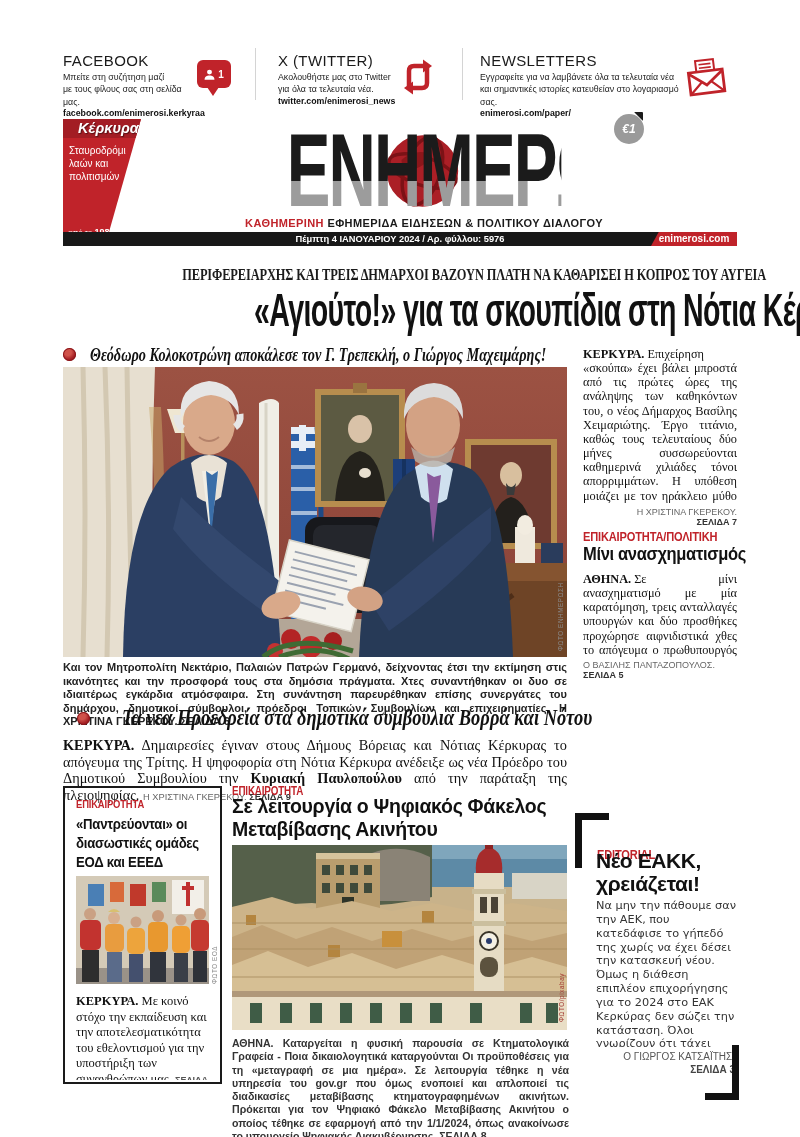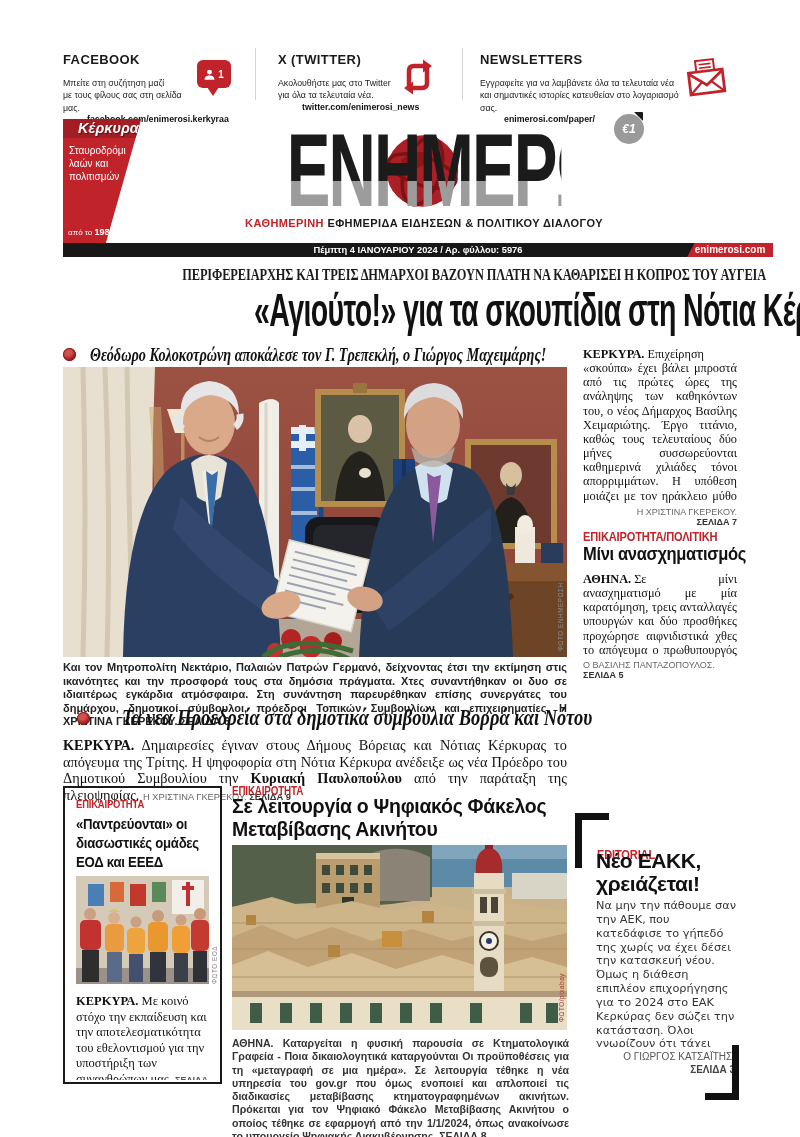--- a/index.html
+++ b/index.html
@@ -2,23 +2,23 @@
 <html><head>
 <meta charset="utf-8">
 <title>Enimerosi front page</title>
 <style>
   html,body{margin:0;padding:0;background:#e9e9e9;}
   .page{position:relative;width:800px;height:1137px;background:#fff;margin:0 auto;
         font-family:"Liberation Sans",sans-serif;color:#1a1a1a;overflow:hidden;}
   .abs{position:absolute;}
 
   
-  .soc-title{font-size:13px;font-weight:700;letter-spacing:.4px;margin-bottom:10px;}
+  .soc-title{font-size:15px;font-weight:400;letter-spacing:.4px;margin-bottom:2px;}
   .soc-line{font-size:8.8px;line-height:1.42;color:#222;}
-  .soc-link{font-size:8.8px;font-weight:800;color:#111;margin-left:24px;}
+  .soc-link{font-size:8.8px;font-weight:800;color:#111;}
   .vdiv{width:1px;background:#d4d4d4;}
   .fbicon{width:34px;height:28px;background:#c0232a;border-radius:6px;display:flex;align-items:center;justify-content:center;gap:3px;}
   .fbicon .num{color:#fff;font-size:10px;font-weight:700;}
   .fbtail{position:absolute;left:10px;top:27px;width:0;height:0;border:6px solid transparent;border-top:9px solid #c0232a;}
 
   
   .regionflag{left:63px;top:119px;width:78px;height:124px;background:#c0232a;
               clip-path:polygon(0 0,100% 0,55% 100%,0 100%);}
   .regionbadge{position:absolute;left:0;top:0;width:78px;height:19px;background:#a31d24;
                color:#fff;font-style:italic;font-weight:800;font-size:14.5px;line-height:19px;
@@ -34,21 +34,21 @@
   .logogray{color:#9c9c9c;clip-path:inset(62% 0 0 0);}
   .globebadge{position:absolute;left:50%;top:8px;transform:translateX(-52%);z-index:0;}
   .logotxt{z-index:1;}
   .pricecircle{position:absolute;right:-2px;top:-10px;width:30px;height:30px;border-radius:50%;
                background:#9a9a9a;color:#fff;font-style:italic;font-weight:700;font-size:12px;
                display:flex;align-items:center;justify-content:center;z-index:2;}
   .pricenotch{position:absolute;right:1px;top:-2px;width:9px;height:9px;background:#1b1b1b;
               clip-path:polygon(0 0,100% 0,100% 100%);border-radius:1px;}
   .tagline{left:100px;top:217px;width:648px;text-align:center;font-size:11px;font-weight:800;letter-spacing:.4px;white-space:nowrap;}
   .tagred{color:#c0232a;}
-  .datebar{left:63px;top:243px;width:674px;height:14px;background:#181818;color:#fff;padding-left:36px;}
+  .datebar{left:63px;top:232px;width:674px;height:14px;background:#181818;color:#fff;}
   .datetext{position:absolute;left:0;right:0;top:0;line-height:14px;text-align:center;font-size:9.3px;font-weight:700;}
   .sitebox{position:absolute;right:0;top:0;height:14px;width:86px;background:#c0232a;
            clip-path:polygon(9% 0,100% 0,100% 100%,0 100%);color:#fff;font-size:10px;font-weight:800;
            line-height:14px;text-align:center;}
 
   
   .kicker{left:63px;top:264px;width:674px;text-align:center;}
   .kicker span{display:inline-block;font-family:"Liberation Serif",serif;font-weight:600;font-size:17.5px;
                letter-spacing:-.2px;white-space:nowrap;transform:scaleX(.71);transform-origin:center;color:#1c1c1c;}
   .mainhead{left:63px;top:283px;width:674px;text-align:center;}

